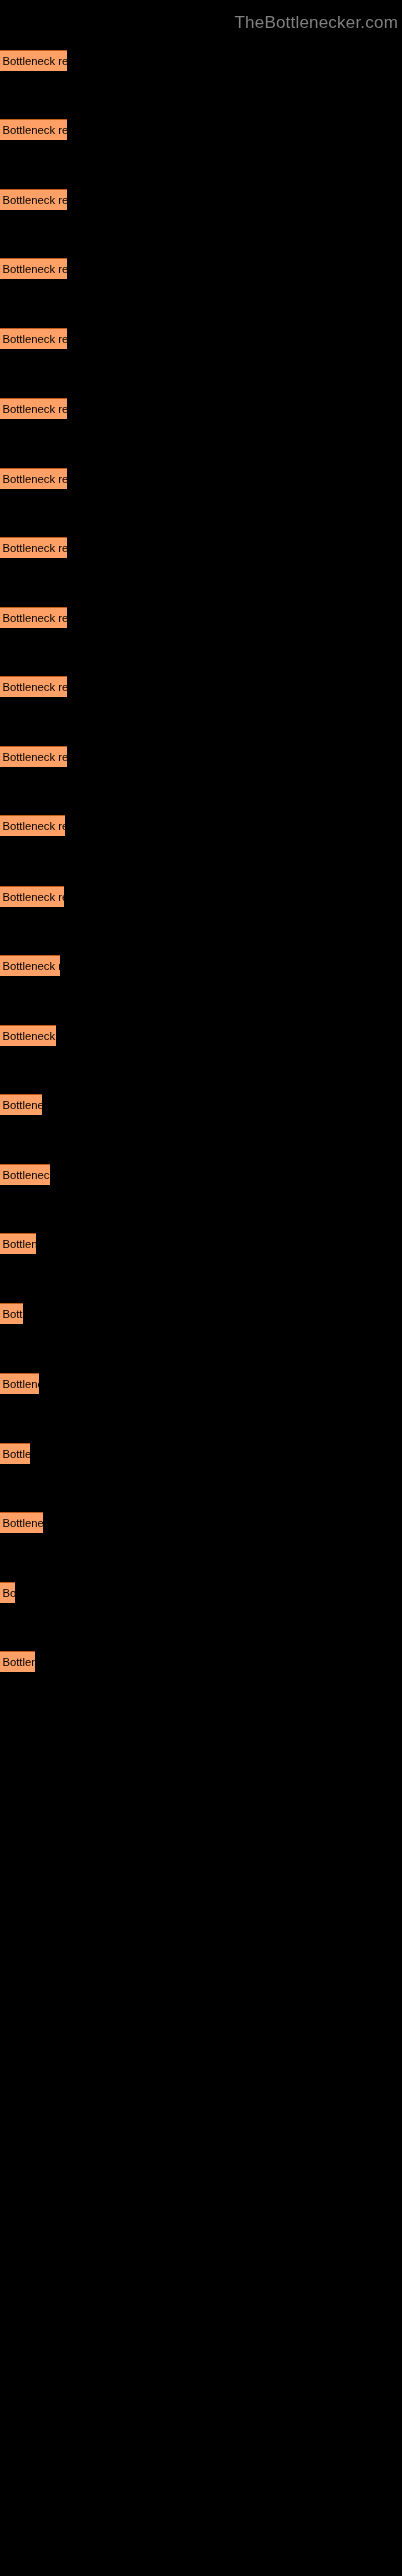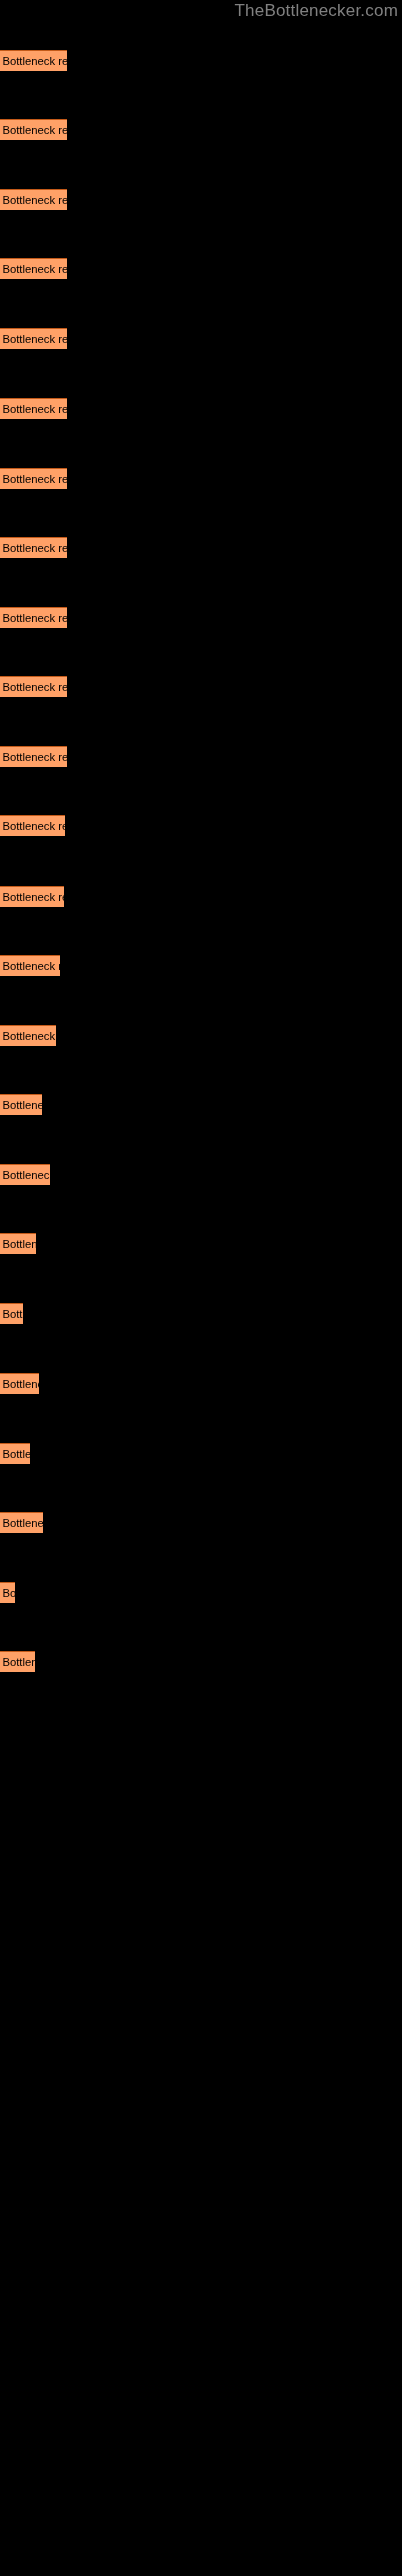--- a/index.html
+++ b/index.html
@@ -12,21 +12,21 @@
     width: 403px;
     height: 2576px;
     position: relative;
     overflow: hidden;
     font-family: "Liberation Sans", sans-serif;
     -webkit-font-smoothing: antialiased;
   }
 
   #watermark {
     position: absolute;
-    top: 0px;
+    top: 12px;
     left: 0px;
     width: 398px;
     text-align: right;
     font-size: 17px;
     line-height: 21px;
     color: #808080;
     letter-spacing: 0.2px;
     white-space: nowrap;
     user-select: none;
   }

